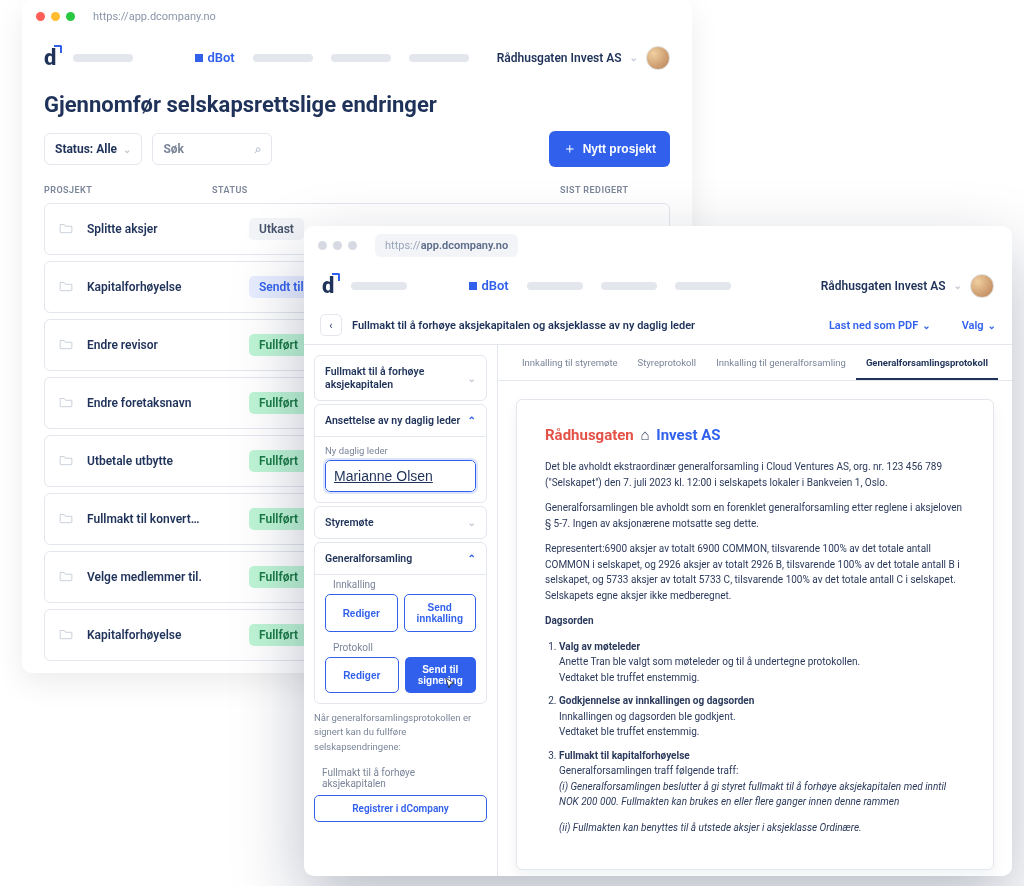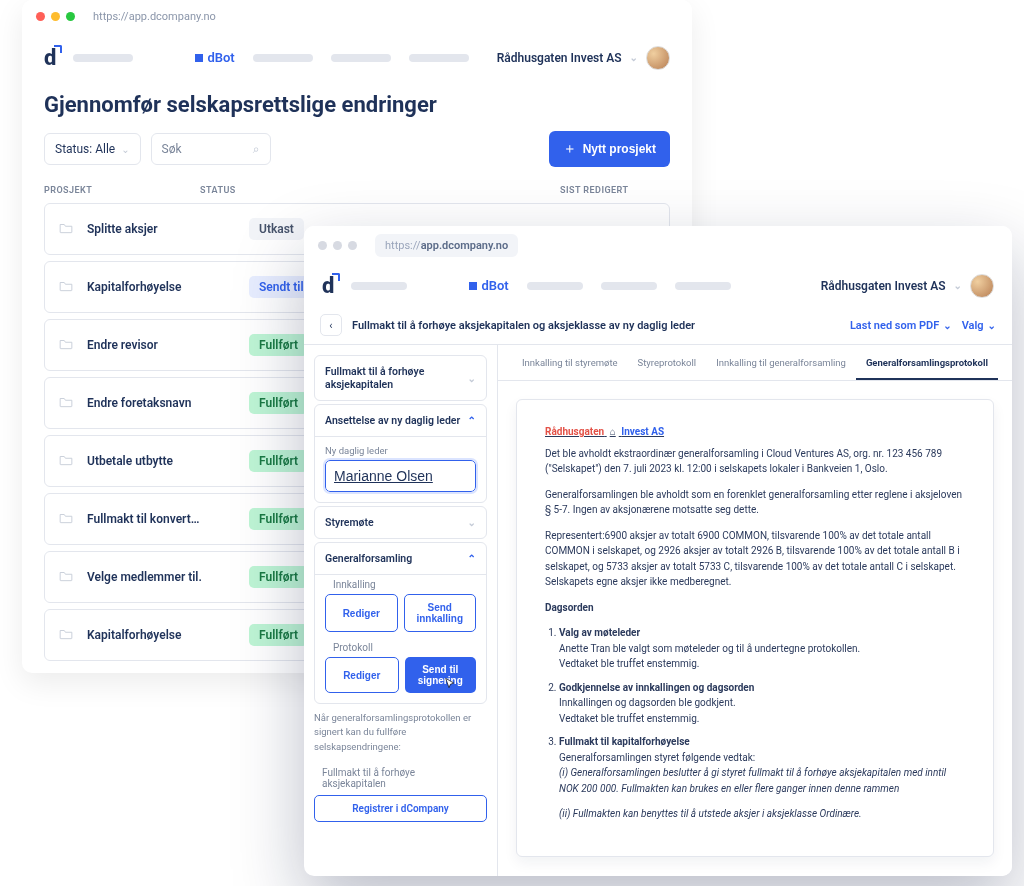--- a/index.html
+++ b/index.html
@@ -64,27 +64,27 @@
   .nav-skeleton { height:8px; border-radius:99px; background:var(--border); }
   .nav-active { color:var(--blue); font-weight:600; font-size:13px; display:flex; align-items:center; gap:4px;padding-left:44px;}
   .nav-active::before { content:''; display:block; background:var(--blue); width:8px;height:8px; }
   .org-selector { margin-left:auto; display:flex; align-items:center; gap:8px; font-size:12px; font-weight:600; color:var(--dark-text); cursor:pointer;}
   .avatar { width:24px;height:24px;border-radius:50%; background: radial-gradient(circle at 30% 30%, #f0cfa0,#b77d52); border:1px solid #ddd;}
   .chev { color:var(--gray-400); font-size:10px; }
 
   h1.page-title { margin: 10px 22px 14px; font-size:22px; font-weight:700; }
 
   .controls-row { display:flex; gap:10px; padding:0 22px; align-items:center;}
-  .select-box, .search-box { display:flex; align-items:center; border:1px solid var(--border); border-radius:6px; padding:8px 10px; font-size:12px; color:var(--dark-text); background:#fff; }
+  .select-box, .search-box { display:flex; align-items:center; border:1px solid var(--border); border-radius:6px; padding:8px 10px; font-size:12px; color:var(--dark-text); background:#fff;font-weight:bold; }
   .search-box { flex:0 0 120px; justify-content:space-between; color:var(--gray-text);}
   .btn-primary { margin-left:auto; background:var(--blue); color:#fff; border:none; border-radius:6px; padding:9px 14px; font-size:12px; font-weight:600; display:flex; align-items:center; gap:6px; cursor:pointer;}
   .btn-primary .plus{font-size:14px;font-weight:300;}
 
   .columns-header { display:flex; padding: 18px 22px 8px; font-size:9px; letter-spacing:.05em; color:var(--gray-text); font-weight:600;}
-  .col-proj { width:156px;} .col-status{width:200px;} .col-sp{flex:1;} .col-ed{width:110px;text-align:left;}
+  .col-proj { width:168px;} .col-status{width:200px;} .col-sp{flex:1;} .col-ed{width:110px;text-align:left;}
 
   .proj-list { display:flex; flex-direction:column; gap:6px; padding:0 22px;}
   .proj-row { display:flex; align-items:center; border:1px solid var(--border); border-radius:6px; padding:14px 14px; gap:14px; cursor:pointer;}
   .proj-row .folder{color:var(--gray-400); font-size:14px;}
   .proj-name{flex:0 0 148px; font-size:12px; font-weight:600; overflow:hidden; text-overflow:ellipsis; white-space:nowrap;}
   .badge { font-size:12px; font-weight:600; padding:4px 10px; border-radius:5px; }
   .b-utkast{background:var(--gray-bg); color:#46536b;}
   .b-sendt{background:#e7edff; color:var(--blue);}
   .b-done{background:var(--green-bg); color:var(--green-text);}
 
@@ -101,21 +101,21 @@
   }
   .win-front .titlebar { padding:8px 14px; }
   .win-front .url-chip { background:var(--gray-bg); padding:5px 10px; border-radius:6px; color:#9aa5bb;}
   .url-bold{color:#5b6b88; font-weight:600;}
   .subheader {
     display:flex; align-items:center; border-bottom:1px solid var(--border);
     padding:8px 16px; font-size:11px; gap:10px;
   }
   .back-arrow { border:1px solid var(--border); width:22px;height:22px;border-radius:5px;display:flex;align-items:center;justify-content:center;cursor:pointer;}
   .subheader-title{font-weight:600; color:var(--dark-text);}
-  .sub-actions{margin-left:auto;display:flex;gap:10px;align-items:flex-start;}
+  .sub-actions{margin-left:auto;display:flex;gap:31px;align-items:flex-start;}
   .link-blue{color:var(--blue);font-weight:600;cursor:pointer;display:flex;align-items:center;gap:4px;}
 
   .body2 { display:flex; height:calc(100% - 110px); }
   .side {
     flex:0 0 194px;
     display:flex;flex-direction:column;gap:3px;
     padding:10px;
     font-size:10.5px;
     border-right:1px solid var(--border);
     overflow-y:auto;
@@ -137,21 +137,21 @@
   .side-block{margin-top:2px;}
   .btn-outline-full{border:1px solid var(--blue);color:var(--blue);background:#fff;border-radius:5px;padding:7px;font-size:10px;font-weight:600;cursor:pointer;text-align:center;margin-top:6px;}
 
   .doc-area { flex:1; background:#fff; display:flex;flex-direction:column; overflow:hidden;}
   .tabs { display:flex; gap:0; border-bottom:1px solid var(--border); padding:0 14px;}
   .tab { padding:12px 10px 10px; font-size:9.5px;color:var(--gray-text);border-bottom:2px solid transparent;cursor:pointer;white-space:nowrap;}
   .tab.active{color:var(--dark-text);font-weight:700;border-color:var(--dark-text);}
 
   .paper-wrap{flex:1;overflow:auto;padding:18px 18px 0;}
   .paper{background:#fff;border:1px solid var(--border);border-radius:6px;padding:24px 28px;box-shadow:0 6px 14px rgba(20,30,60,.06);font-size:10px;line-height:1.55;color:#2b3a5c;}
-  .org-line{font-size:10px;font-weight:700;margin-bottom:6px;text-decoration:underline;}
+  .org-line{font-size:15px;font-weight:700;margin-bottom:12px;}
   .org-line .first{color:var(--red);} .org-line .icon{margin:0 3px;} .org-line .last{color:var(--blue);}
   .paper h2{font-size:16px;font-weight:700;margin:6px 0 14px;}
   .paper p{margin:0 0 10px;}
   .paper .b{font-weight:700;}
   .paper ol{margin:0 0 0 14px;padding:0;}
   .paper li{margin-bottom:8px;}
   .paper .sub{display:block;font-weight:400;}
   .paper em{font-style:italic;}
 
   svg.folder-ic{width:14px;height:12px;fill:none;stroke:var(--gray-400);stroke-width:1.5;}
@@ -400,21 +400,21 @@
             <span class="icon">⌂</span>
             <span class="last">Invest AS</span>
           </div>
           <p>Det ble avholdt ekstraordinær generalforsamling i Cloud Ventures AS, org. nr. 123 456 789 ("Selskapet") den 7. juli 2023 kl. 12:00 i selskapets lokaler i Bankveien 1, Oslo.</p>
           <p>Generalforsamlingen ble avholdt som en forenklet generalforsamling etter reglene i aksjeloven § 5-7. Ingen av aksjonærene motsatte seg dette.</p>
           <p><span>Representert:6900 aksjer av totalt 6900 COMMON, tilsvarende 100% av det totale antall COMMON i selskapet, og 2926 aksjer av totalt 2926 B, tilsvarende 100% av det totale antall B i selskapet, og 5733 aksjer av totalt 5733 C, tilsvarende 100% av det totale antall C i selskapet.</span><br><span>Selskapets egne aksjer ikke medberegnet.</span></p>
           <p class="b">Dagsorden</p>
           <ol>
             <li><span class="b">Valg av møteleder</span><span class="sub">Anette Tran ble valgt som møteleder og til å undertegne protokollen.</span><span class="sub">Vedtaket ble truffet enstemmig.</span></li>
             <li><span class="b">Godkjennelse av innkallingen og dagsorden</span><span class="sub">Innkallingen og dagsorden ble godkjent.</span><span class="sub">Vedtaket ble truffet enstemmig.</span></li>
-            <li><span class="b">Fullmakt til kapitalforhøyelse</span><span class="sub">Generalforsamlingen styret følgende vedtak:</span>
+            <li><span class="b">Fullmakt til kapitalforhøyelse</span><span class="sub">Generalforsamlingen traff følgende traff:</span>
               <p><em>(i) Generalforsamlingen beslutter å gi styret fullmakt til å forhøye aksjekapitalen med inntil NOK 200 000. Fullmakten kan brukes en eller flere ganger innen denne rammen</em></p>
               <p><em>(ii) Fullmakten kan benyttes til å utstede aksjer i aksjeklasse Ordinære.</em></p>
               
               
             </li>
           </ol>
         </div>
       </div>
     </div>
   </div>

